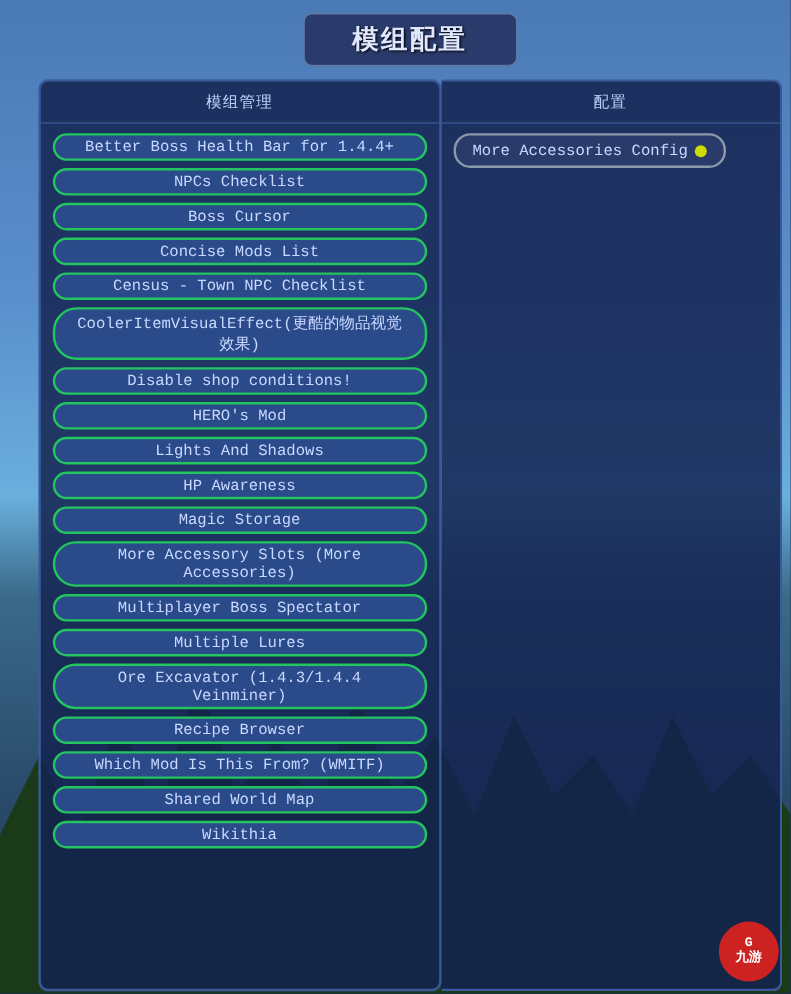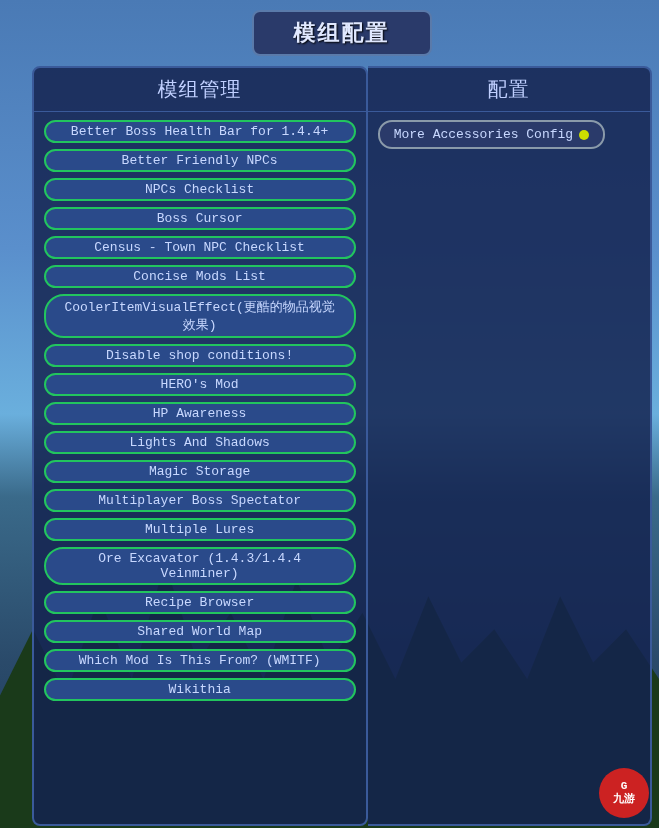--- a/index.html
+++ b/index.html
@@ -81,21 +81,21 @@
       border: 2px solid #3a5a9a;
       border-left: none;
       border-radius: 0 8px 8px 0;
       display: flex;
       flex-direction: column;
       overflow: hidden;
     }
 
     .panel-header {
       color: #c0d0ff;
-      font-size: 20px;
+      font-size: 13px;
       text-align: center;
       padding: 8px 0;
       border-bottom: 1px solid #3a5a9a;
       letter-spacing: 1px;
     }
 
     .panel-content {
       flex: 1;
       overflow-y: auto;
       padding: 8px 10px;
@@ -184,37 +184,37 @@
   <div class="title-bar">
     <span class="title-text">模组配置</span>
   </div>
 
   <div class="panels-wrapper">
 
     <div class="left-panel">
       <div class="panel-header">模组管理</div>
       <div class="panel-content" id="mod-list">
           <button class="mod-btn">Better Boss Health Bar for 1.4.4+</button>
-          <button class="mod-btn">Better Friendly NPCs</button>
           <button class="mod-btn">NPCs Checklist</button>
           <button class="mod-btn">Boss Cursor</button>
+          <button class="mod-btn">Concise Mods List</button>
           <button class="mod-btn">Census - Town NPC Checklist</button>
-          <button class="mod-btn">Concise Mods List</button>
           <button class="mod-btn">CoolerItemVisualEffect(更酷的物品视觉效果)</button>
           <button class="mod-btn">Disable shop conditions!</button>
           <button class="mod-btn">HERO's Mod</button>
+          <button class="mod-btn">Lights And Shadows</button>
           <button class="mod-btn">HP Awareness</button>
-          <button class="mod-btn">Lights And Shadows</button>
           <button class="mod-btn">Magic Storage</button>
+          <button class="mod-btn">More Accessory Slots (More Accessories)</button>
           <button class="mod-btn">Multiplayer Boss Spectator</button>
           <button class="mod-btn">Multiple Lures</button>
           <button class="mod-btn">Ore Excavator (1.4.3/1.4.4 Veinminer)</button>
           <button class="mod-btn">Recipe Browser</button>
+          <button class="mod-btn">Which Mod Is This From? (WMITF)</button>
           <button class="mod-btn">Shared World Map</button>
-          <button class="mod-btn">Which Mod Is This From? (WMITF)</button>
           <button class="mod-btn">Wikithia</button>
         </div>
     </div>
 
     <div class="right-panel">
       <div class="panel-header">配置</div>
       <div class="panel-content" id="config-list">
           <button class="config-btn">
             <span>More Accessories Config</span>
             <span class="config-dot"></span>

